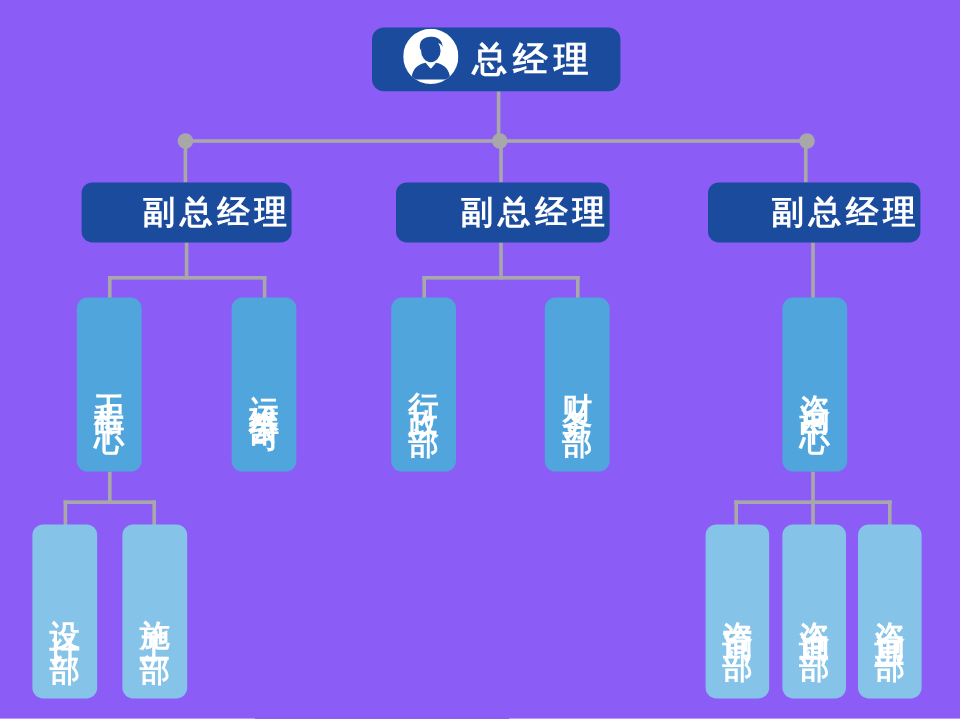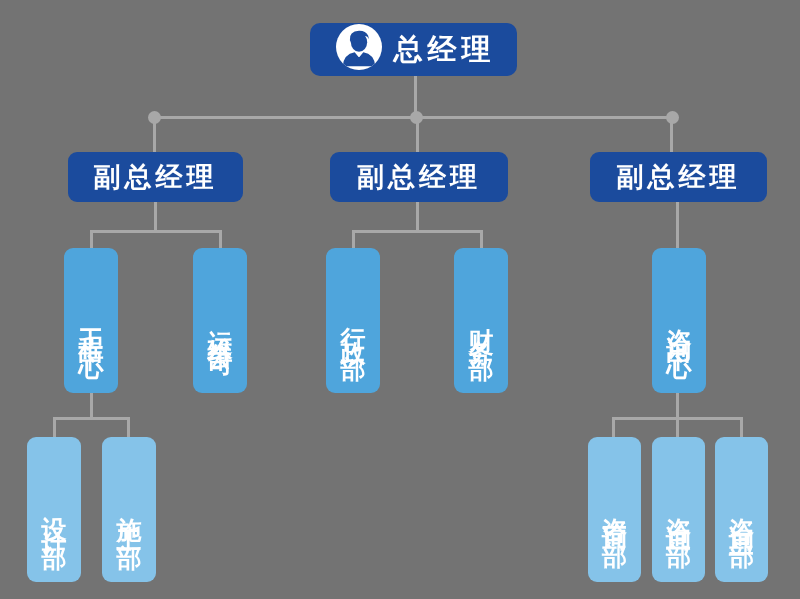--- a/index.html
+++ b/index.html
@@ -1,28 +1,28 @@
 <!DOCTYPE html>
 <html><head>
 <meta charset="utf-8">
 <style>
   html,body{margin:0;padding:0;background:#ffffff;}
   body{font-family:"DejaVu Sans","Liberation Sans",sans-serif;}
-  #stage{position:relative;width:800px;height:599px;background:#737373;overflow:hidden;}
+  #stage{position:relative;width:800px;height:599px;background:#8b5cf6;overflow:hidden;}
 
   
   .hline,.vline{position:absolute;background:#a8a8a8;}
   .hline{height:3px;}
   .vline{width:3px;}
   .dot{position:absolute;width:13px;height:13px;border-radius:50%;background:#a8a8a8;}
 
   
   .node{position:absolute;display:flex;align-items:center;justify-content:center;
         color:#ffffff;font-weight:bold;box-sizing:border-box;}
-  .node-dark{background:#1b4b9d;border-radius:9px;}
+  .node-dark{background:#1b4b9d;border-radius:9px;justify-content:flex-end;}
   .node-l3{background:#4fa5dc;border-radius:9px;}
   .node-l4{background:#85c3e9;border-radius:9px;}
 
   .root-box{left:310px;top:23px;width:207px;height:53px;border-radius:10px;
             display:flex;align-items:center;justify-content:flex-start;padding-left:26px;}
   .root-label{flex:1;text-align:center;font-size:29px;letter-spacing:5px;padding-right:10px;}
   .avatar{width:46px;height:46px;flex:0 0 46px;position:relative;top:-3px;}
 
   .l2-label{font-size:27px;letter-spacing:4px;}
 

